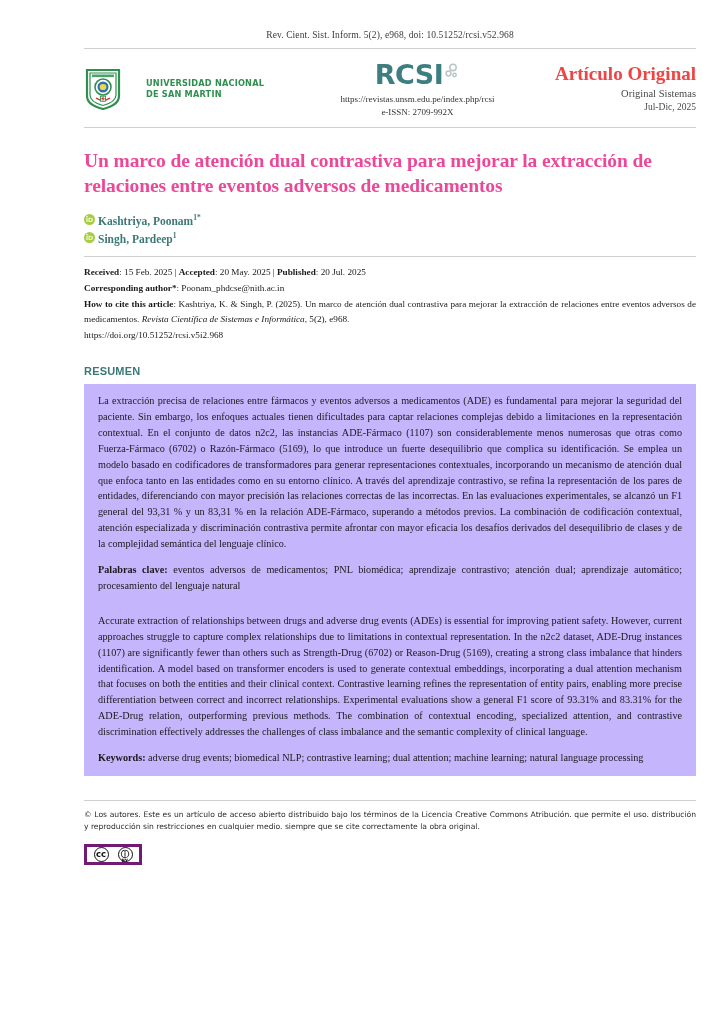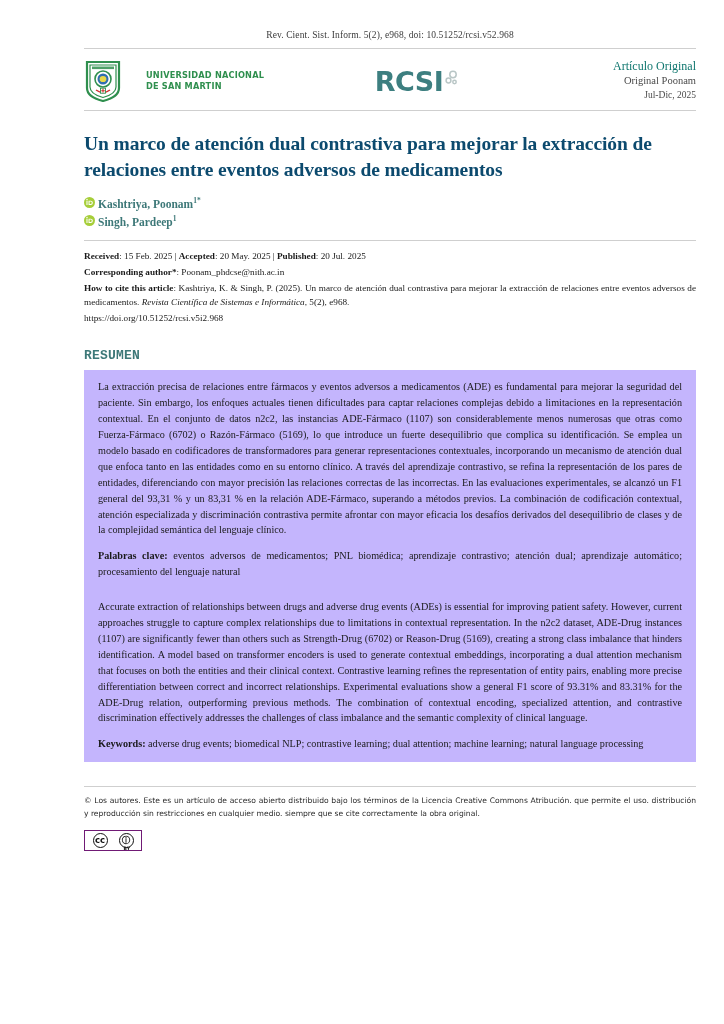--- a/index.html
+++ b/index.html
@@ -88,40 +88,40 @@
     margin-top: 5px;
     line-height: 1.45;
   }
 
   .mast-right {
     text-align: right;
     width: 160px;
     color: #3f4f57;
   }
   .art-orig {
-    font-size: 12px;
-    font-weight: normal;
-    color: #0f766e;
+    font-size: 19px;
+    font-weight: bold;
+    color: #ef4444;
     line-height: 1.2;
   }
   .art-orig-en {
     font-size: 10.5px;
     color: #4a4a4a;
     line-height: 1.45;
   }
   .art-date {
     font-size: 9.5px;
     color: #4a4a4a;
     line-height: 1.45;
   }
   .rule2 { border-top: 1px solid #cfcfcf; }
 
   
   .title-es {
-    color: #0c4a6e;
+    color: #ec4899;
     font-size: 19.5px;
     font-weight: bold;
     line-height: 1.3;
     margin: 20px 0 0 0;
     letter-spacing: -0.1px;
   }
   .title-en {
     color: #232323;
     font-size: 15px;
     line-height: 1.35;
@@ -162,22 +162,22 @@
     color: #1a1a1a;
     text-align: justify;
   }
   .meta b { font-weight: bold; }
   .meta i { font-style: italic; }
   .meta-block { margin-bottom: 1px; }
 
   
   .sec-head {
     color: #3d7878;
-    font-family: Liberation Mono, monospace;
-    font-size: 13px;
+    font-family: Liberation Sans, sans-serif;
+    font-size: 11px;
     font-weight: bold;
     letter-spacing: 0.2px;
     margin: 22px 0 7px 0;
   }
   .abstract-box {
     background: #c4b5fd;
     padding: 9px 14px 10px 14px;
   }
   .abstract-box p {
     margin: 0;
@@ -195,21 +195,21 @@
     font-family: "DejaVu Sans", sans-serif;
     font-size: 7.6px;
     line-height: 1.62;
     color: #2a2a2a;
     text-align: justify;
   }
   .cc-badge {
     margin-top: 10px;
     width: 58px;
     height: 21px;
-    border: 1px solid #701a75;
+    border: 3px solid #701a75;
     background: #fff;
     display: flex;
     align-items: center;
     justify-content: space-around;
     padding: 0 2px;
     position: relative;
   }
   .cc-circ {
     width: 15px; height: 15px;
     border: 1.4px solid #111;
@@ -267,25 +267,29 @@
         <span class="gears">
           <svg width="16" height="18" viewBox="0 0 16 18">
             <g fill="none" stroke="#b9c6c6" stroke-width="1.5">
               <circle cx="9" cy="5.5" r="3.2"></circle>
               <circle cx="4.5" cy="11.5" r="2.4"></circle>
               <circle cx="10.5" cy="13" r="1.7"></circle>
             </g>
           </svg>
         </span>
       </div>
+      <div class="mast-url">
+        <div>https://revistas.unsm.edu.pe/index.php/rcsi</div>
+        <div>e-ISSN: 2709-992X</div>
+      </div>
     </div>
 
     <div class="mast-right">
       <div class="art-orig">Artículo Original</div>
-      <div class="art-orig-en">Original  Poonam</div>
+      <div class="art-orig-en">Original  Sistemas</div>
       <div class="art-date">Jul-Dic, 2025</div>
     </div>
 
   </div>
   <div class="rule2"></div>
 
   <h1 class="title-es">Un marco de atención dual contrastiva para mejorar la extracción de relaciones entre eventos adversos de medicamentos</h1>
 
   <div class="authors">
 

